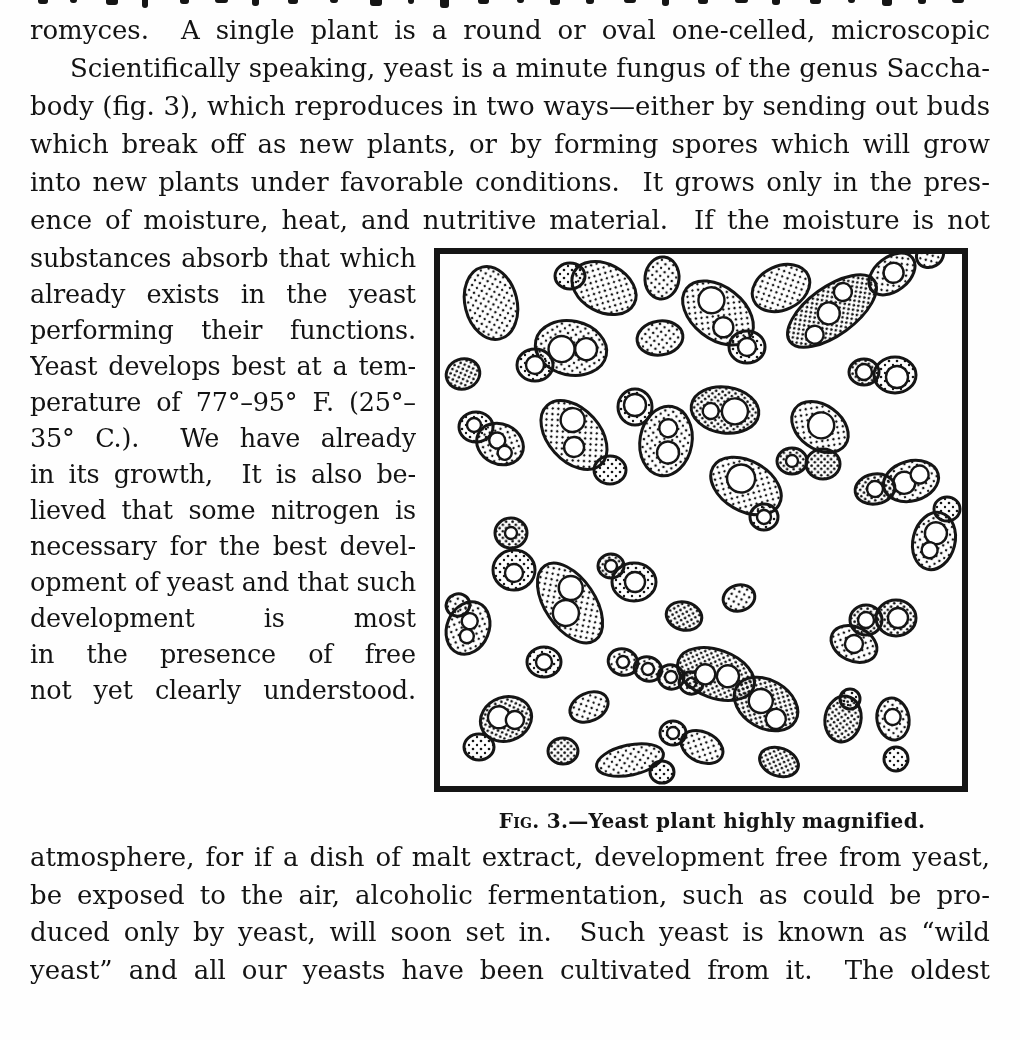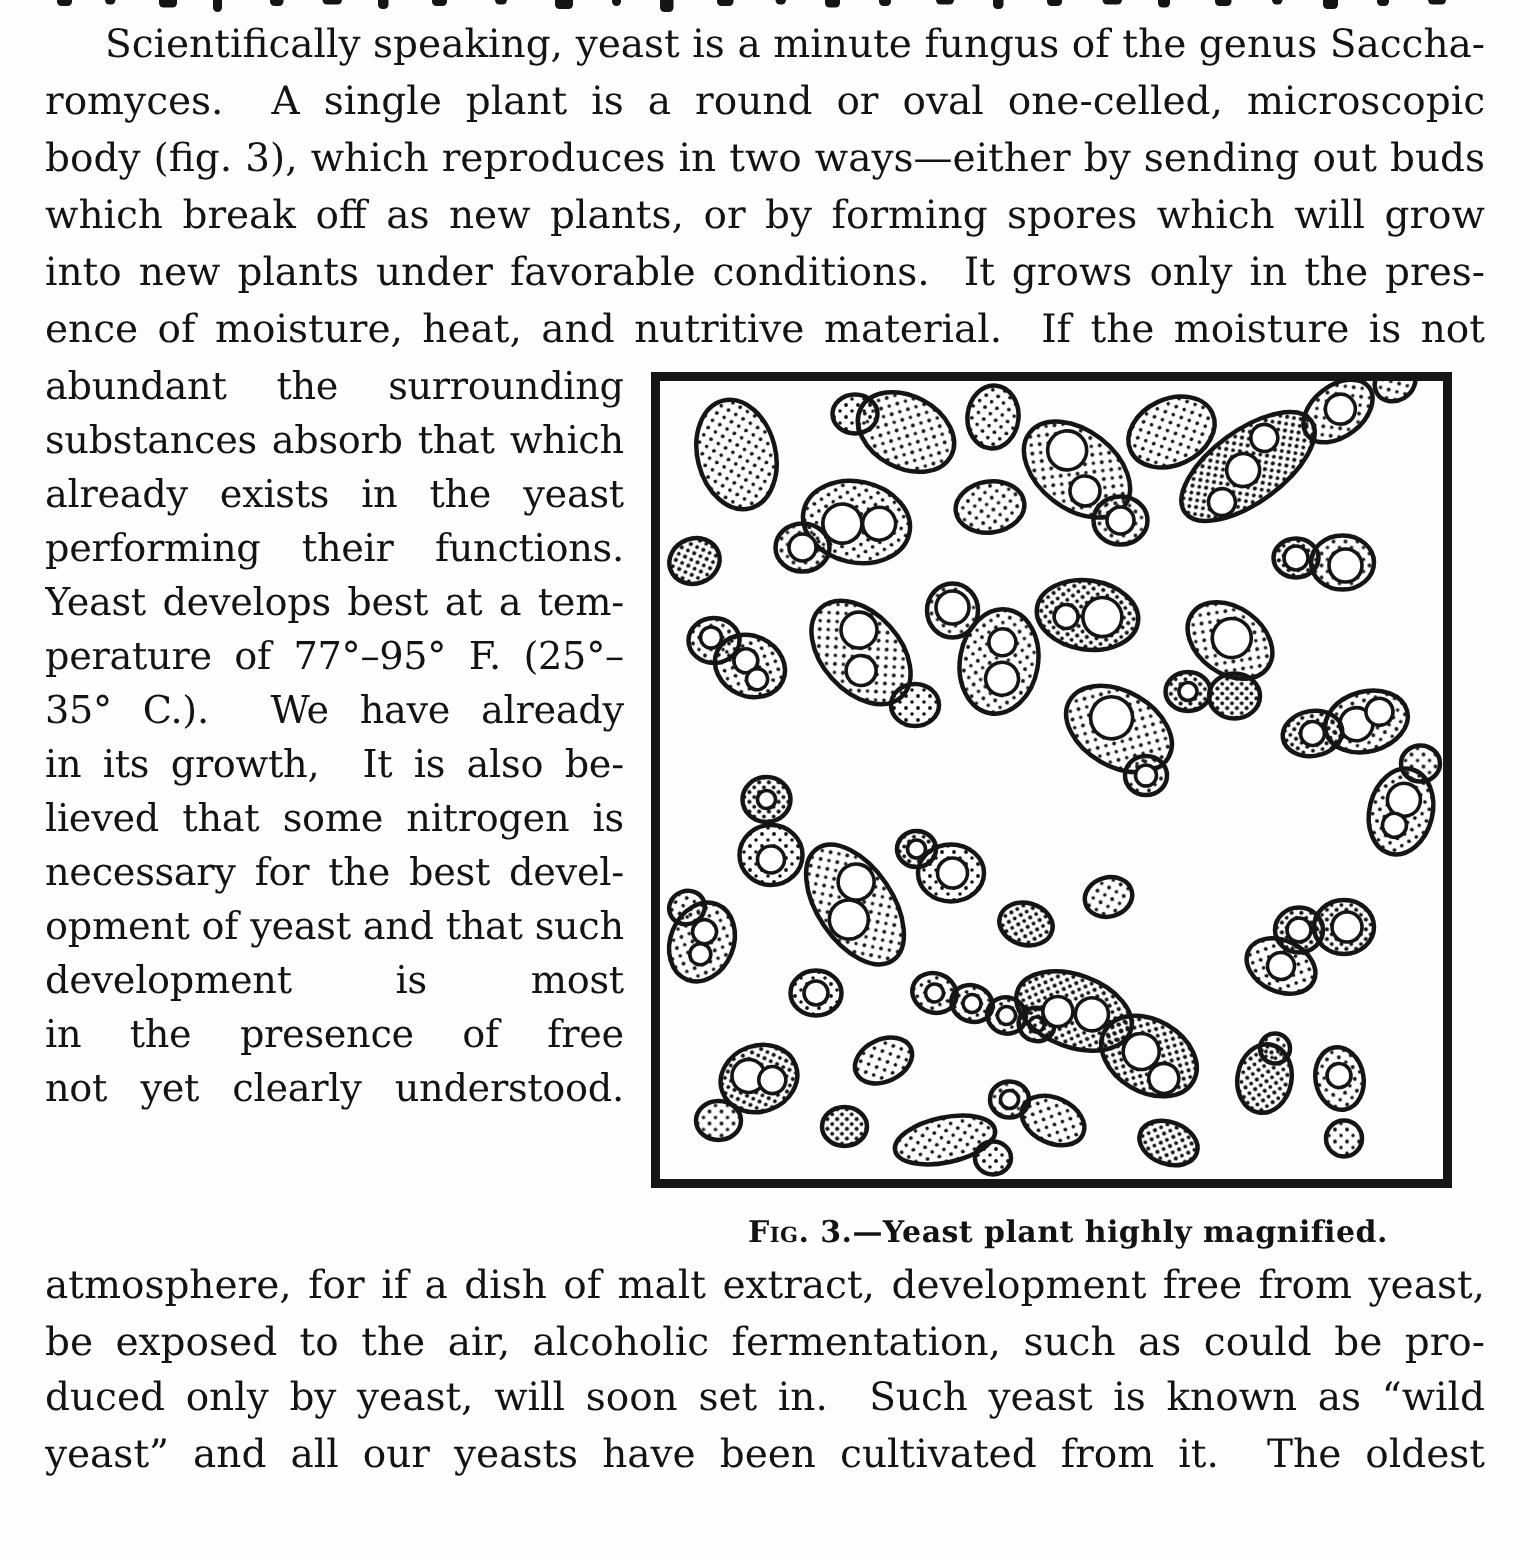--- a/index.html
+++ b/index.html
@@ -101,32 +101,31 @@
       <div class="mark" style="left: 705px; width: 13px; height: 3px;"></div>
       <div class="mark" style="left: 742px; width: 8px; height: 5px;"></div>
       <div class="mark" style="left: 780px; width: 11px; height: 4px;"></div>
       <div class="mark" style="left: 818px; width: 7px; height: 3px;"></div>
       <div class="mark" style="left: 852px; width: 10px; height: 6px;"></div>
       <div class="mark" style="left: 888px; width: 8px; height: 4px;"></div>
       <div class="mark" style="left: 922px; width: 12px; height: 3px;"></div>
     </div>
 
   <div class="para">
+    <div class="jline">romyces.&nbsp; A single plant is a round or oval one-celled, microscopic</div>
     <div class="jline indent">Scientifically speaking, yeast is a minute fungus of the genus Saccha-</div>
-    <div class="jline">romyces.&nbsp; A single plant is a round or oval one-celled, microscopic</div>
     <div class="jline">body (fig. 3), which reproduces in two ways—either by sending out buds</div>
     <div class="jline">which break off as new plants, or by forming spores which will grow</div>
     <div class="jline">into new plants under favorable conditions.&nbsp; It grows only in the pres-</div>
     <div class="jline">ence of moisture, heat, and nutritive material.&nbsp; If the moisture is not</div>
   </div>
 
   <div class="mid-section">
 
     <div class="left-col">
-      <div class="jline">abundant the surrounding</div>
       <div class="jline">substances absorb that which</div>
       <div class="jline">already exists in the yeast</div>
       <div class="jline">performing their functions.</div>
       <div class="jline">Yeast develops best at a tem-</div>
       <div class="jline">perature of 77°–95° F. (25°–</div>
       <div class="jline">35° C.).&nbsp; We have already</div>
       <div class="jline">in its growth,&nbsp; It is also be-</div>
       <div class="jline">lieved that some nitrogen is</div>
       <div class="jline">necessary for the best devel-</div>
       <div class="jline">opment of yeast and that such</div>

